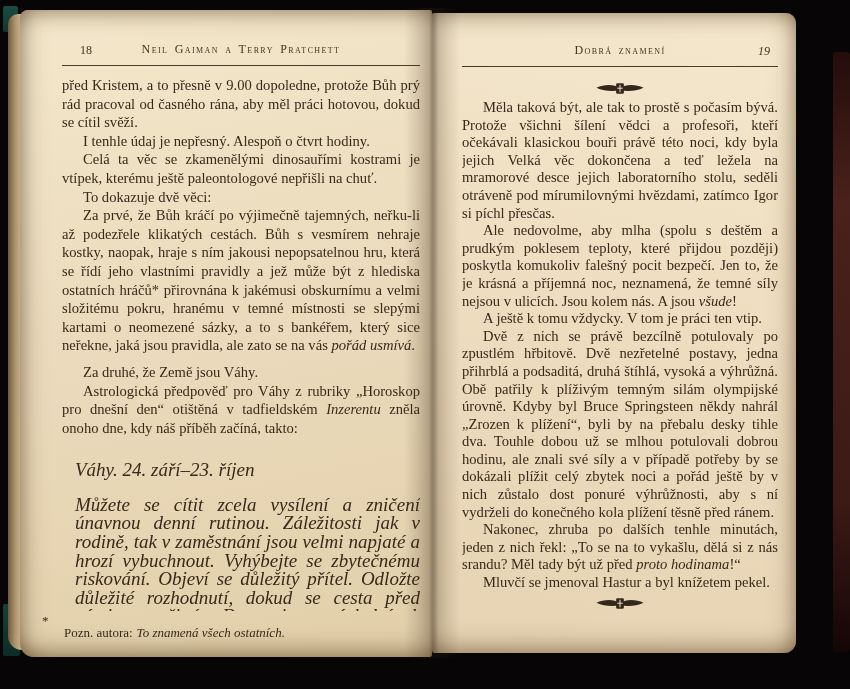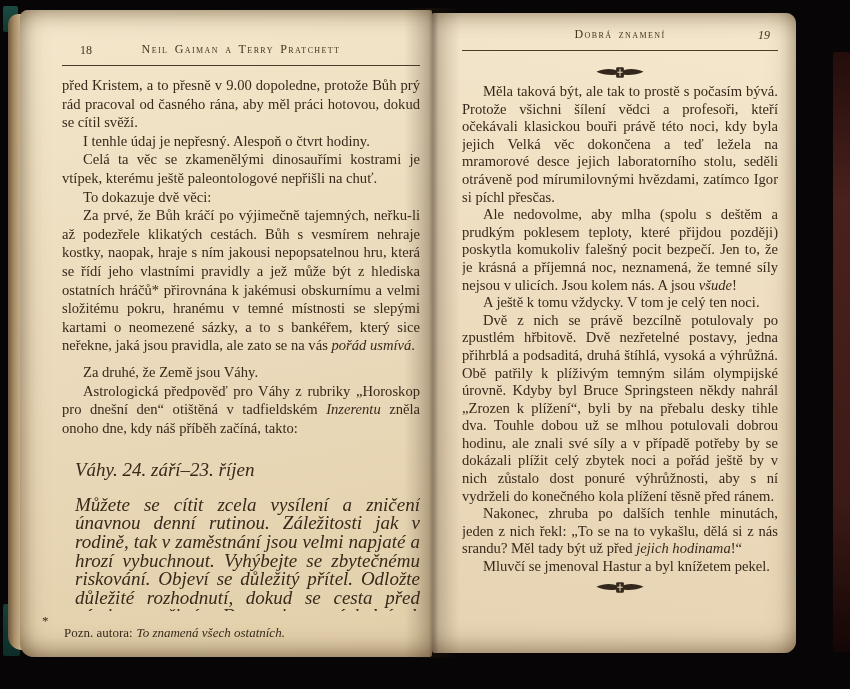--- a/index.html
+++ b/index.html
@@ -26,21 +26,21 @@
     box-shadow:inset 0 16px 24px -16px rgba(80,55,25,.6),
                inset 0 -18px 26px -16px rgba(80,55,25,.65),
                inset 16px 0 26px -16px rgba(80,55,25,.55);
     padding:32px 12px 0 42px;box-sizing:border-box;}
   .page.right{left:432px;top:13px;width:364px;height:640px;
     background:linear-gradient(192deg,#f4e8cd,#eedcbf 50%,#e6d3b3);
     border-radius:2px 10px 12px 3px;
     box-shadow:inset 0 16px 24px -16px rgba(80,55,25,.55),
                inset 0 -18px 26px -16px rgba(80,55,25,.6),
                inset -16px 0 26px -16px rgba(80,55,25,.5);
-    padding:14px 18px 0 30px;box-sizing:border-box;}
+    padding:30px 18px 0 30px;box-sizing:border-box;}
   .gutter-shadow{position:absolute;left:404px;top:8px;width:56px;height:650px;z-index:4;
     pointer-events:none;
     background:linear-gradient(to right,rgba(61,41,23,0),rgba(61,41,23,.26) 44%,
       rgba(38,24,11,.42) 52%,rgba(61,41,23,.2) 62%,rgba(61,41,23,0));}
 
   
   .page-header{position:relative;height:20px;}
   .running{display:block;text-align:center;font-variant:small-caps;
     letter-spacing:1.4px;word-spacing:2px;font-size:12px;color:var(--ink-strong,#44331f);}
   .pagenum{position:absolute;top:1px;font-size:12px;color:var(--ink-strong,#44331f);}
@@ -114,23 +114,23 @@
     <svg width="50" height="13" viewBox="0 0 52 13" fill="currentColor" xmlns="http://www.w3.org/2000/svg">
       <path d="M26 6.5 C20 1.8 10 2.0 1.5 5.8 C9 9.2 18 9.8 26 8.3 Z"></path>
       <path d="M26 6.5 C32 1.8 42 2.0 50.5 5.8 C43 9.2 34 9.8 26 8.3 Z"></path>
       <rect x="22" y="1" width="8" height="11" rx="1.4"></rect>
       <line x1="26" y1="2.6" x2="26" y2="10.4" stroke="#e9dabb" stroke-width="1.1"></line>
       <line x1="23.2" y1="6.2" x2="28.8" y2="6.2" stroke="#e9dabb" stroke-width="1.1"></line>
     </svg>
   </div>
         <p class="para indent"><span>Měla taková být, ale tak to prostě s počasím bývá. Protože všichni šílení vědci a profesoři, kteří očekávali klasickou bouři právě této noci, kdy byla jejich Velká věc dokončena a teď ležela na mramorové desce jejich laboratorního stolu, seděli otráveně pod mírumilovnými hvězdami, zatímco Igor si píchl přesčas.</span></p>
         <p class="para indent"><span>Ale nedovolme, aby mlha (spolu s deštěm a prudkým poklesem teploty, které přijdou později) poskytla komukoliv falešný pocit bezpečí. Jen to, že je krásná a příjemná noc, neznamená, že temné síly nejsou v ulicích. Jsou kolem nás. A jsou </span><em>všude</em><span>!</span></p>
-        <p class="para indent"><span>A ještě k tomu vždycky. V tom je celý ten noci.</span></p>
+        <p class="para indent"><span>A ještě k tomu vždycky. V tom je práci ten vtip.</span></p>
         <p class="para indent"><span>Dvě z nich se právě bezcílně potulovaly po zpustlém hřbitově. Dvě nezřetelné postavy, jedna přihrblá a podsaditá, druhá štíhlá, vysoká a výhrůžná. Obě patřily k plíživým temným silám olympijské úrovně. Kdyby byl Bruce Springsteen někdy nahrál „Zrozen k plížení“, byli by na přebalu desky tihle dva. Touhle dobou už se mlhou potulovali dobrou hodinu, ale znali své síly a v případě potřeby by se dokázali plížit celý zbytek noci a pořád ještě by v nich zůstalo dost ponuré výhrůžnosti, aby s ní vydrželi do konečného kola plížení těsně před ránem.</span></p>
-        <p class="para indent"><span>Nakonec, zhruba po dalších tenhle minutách, jeden z nich řekl: „To se na to vykašlu, dělá si z nás srandu? Měl tady být už před </span><em>jejich hodinama</em><span>!“</span></p>
+        <p class="para indent"><span>Nakonec, zhruba po dalších tenhle minutách, jeden z nich řekl: „To se na to vykašlu, dělá si z nás srandu? Měl tady být už před </span><em>proto hodinama</em><span>!“</span></p>
         <p class="para indent"><span>Mluvčí se jmenoval Hastur a byl knížetem pekel.</span></p>
   <div class="ornament">
     <svg width="50" height="13" viewBox="0 0 52 13" fill="currentColor" xmlns="http://www.w3.org/2000/svg">
       <path d="M26 6.5 C20 1.8 10 2.0 1.5 5.8 C9 9.2 18 9.8 26 8.3 Z"></path>
       <path d="M26 6.5 C32 1.8 42 2.0 50.5 5.8 C43 9.2 34 9.8 26 8.3 Z"></path>
       <rect x="22" y="1" width="8" height="11" rx="1.4"></rect>
       <line x1="26" y1="2.6" x2="26" y2="10.4" stroke="#e9dabb" stroke-width="1.1"></line>
       <line x1="23.2" y1="6.2" x2="28.8" y2="6.2" stroke="#e9dabb" stroke-width="1.1"></line>
     </svg>
   </div>

